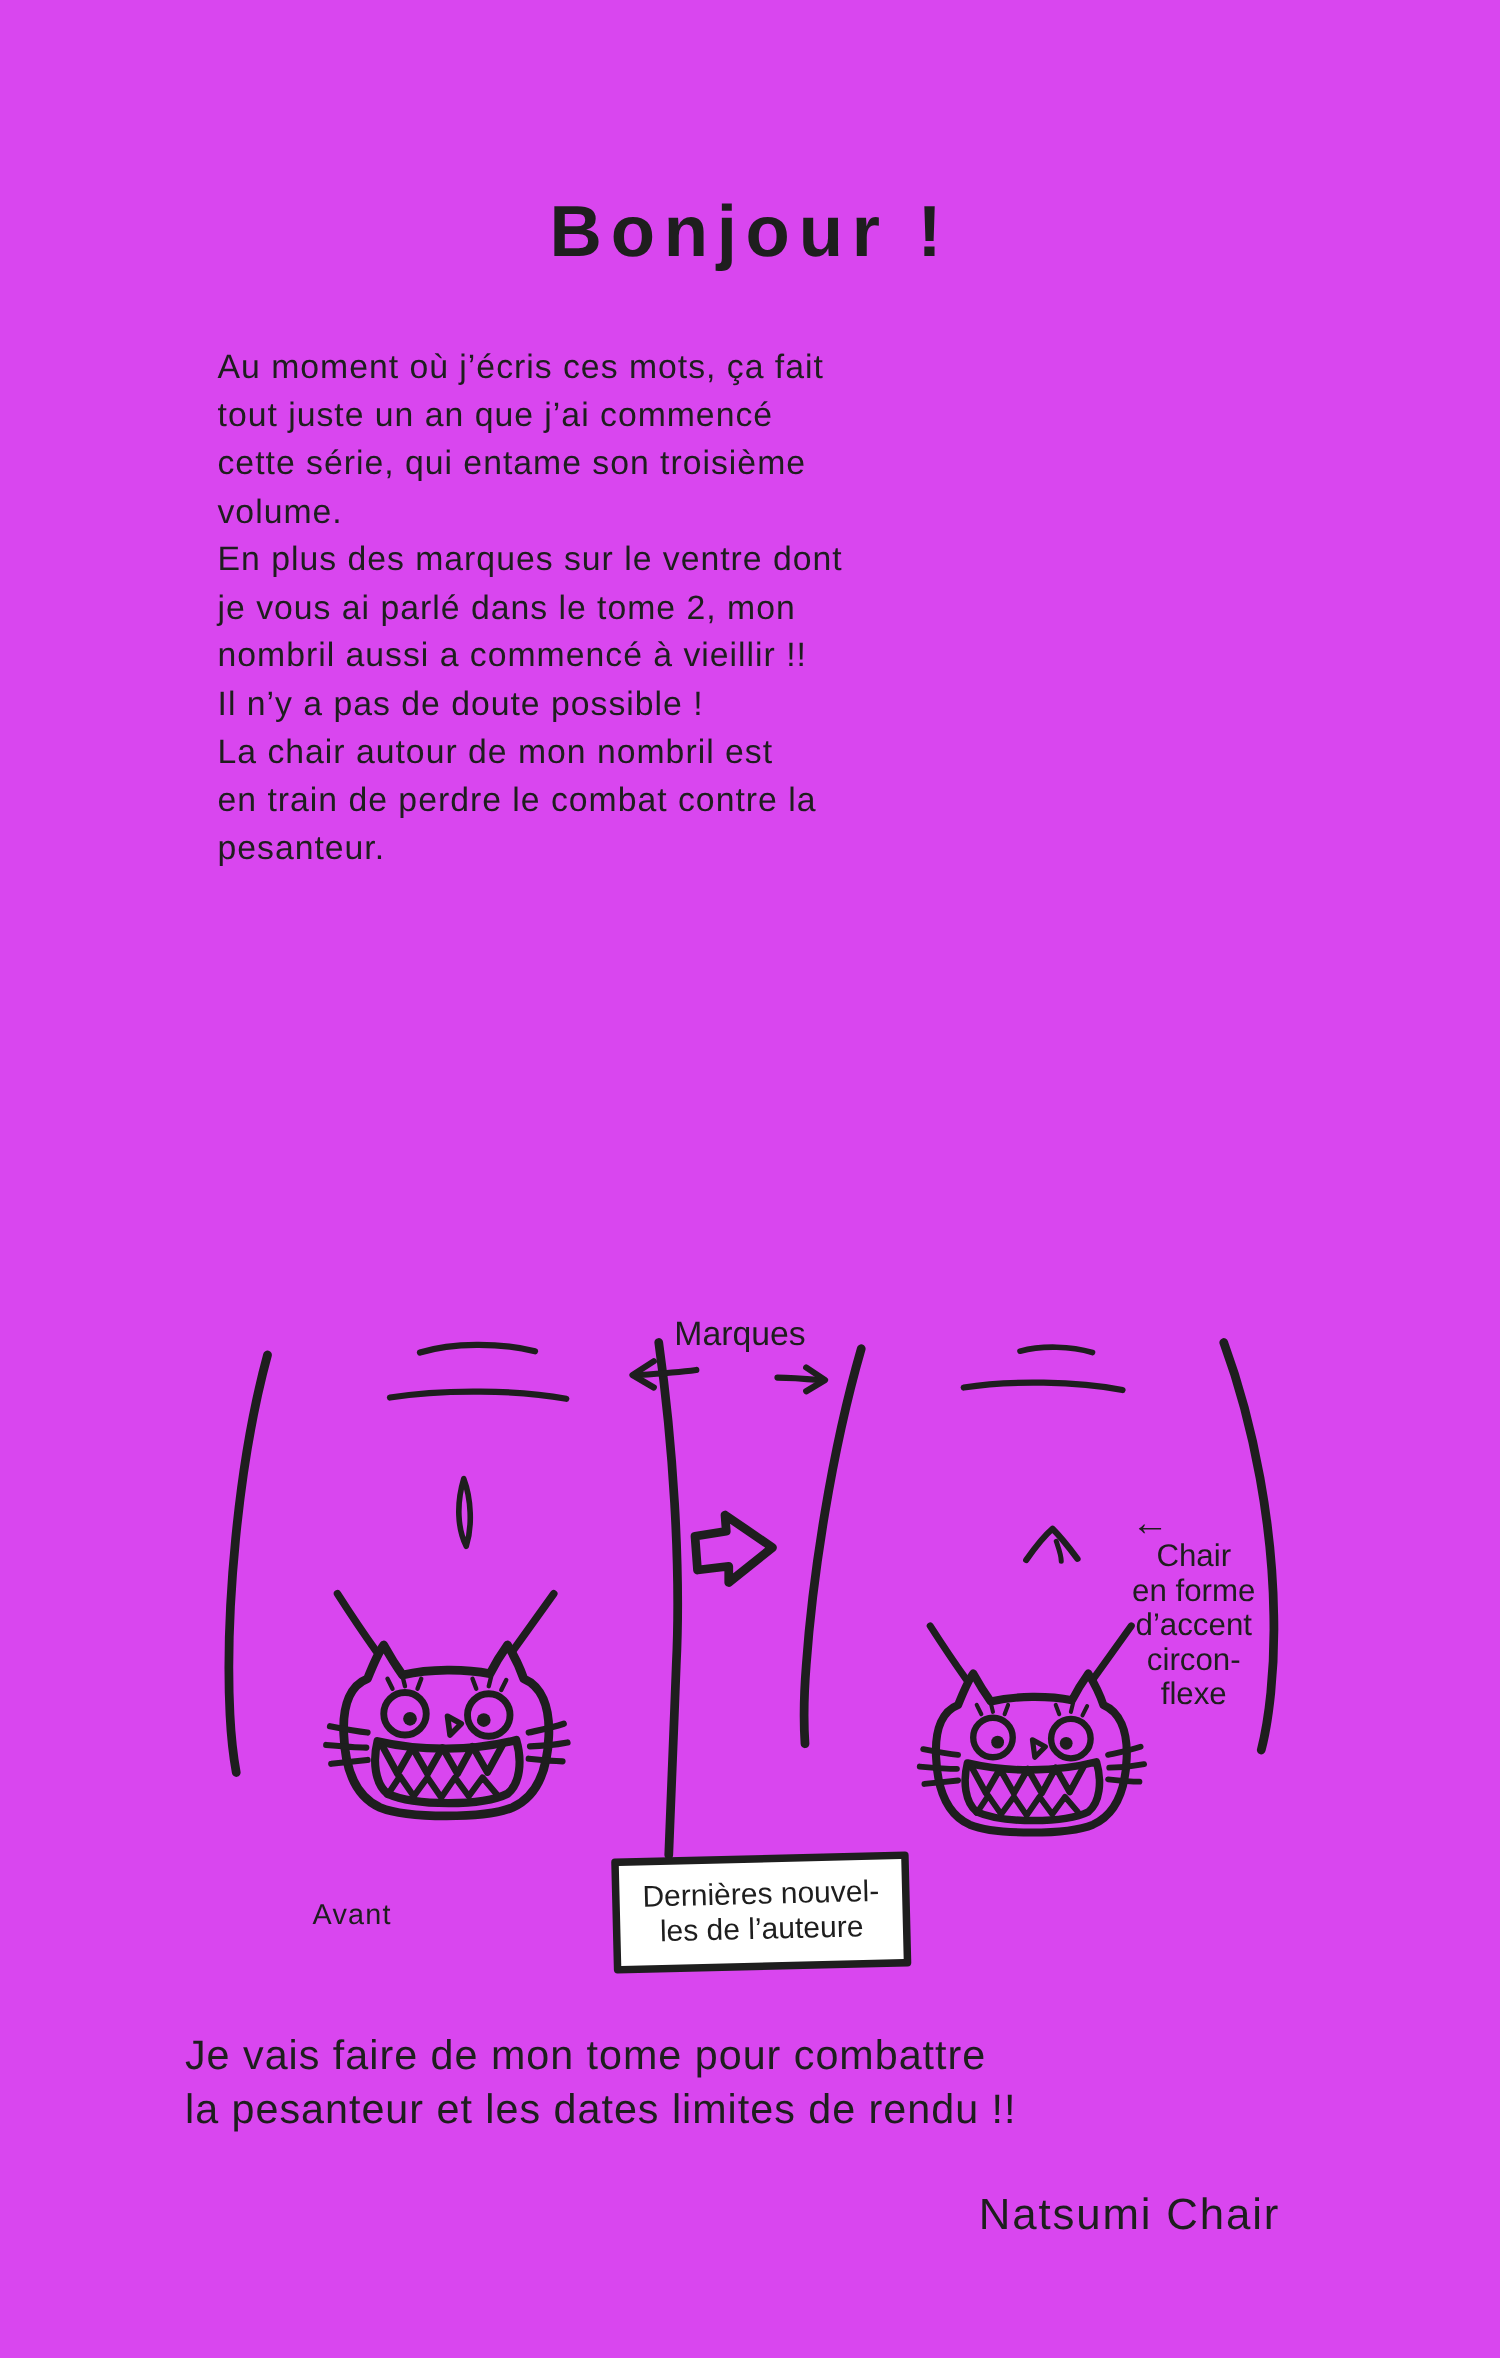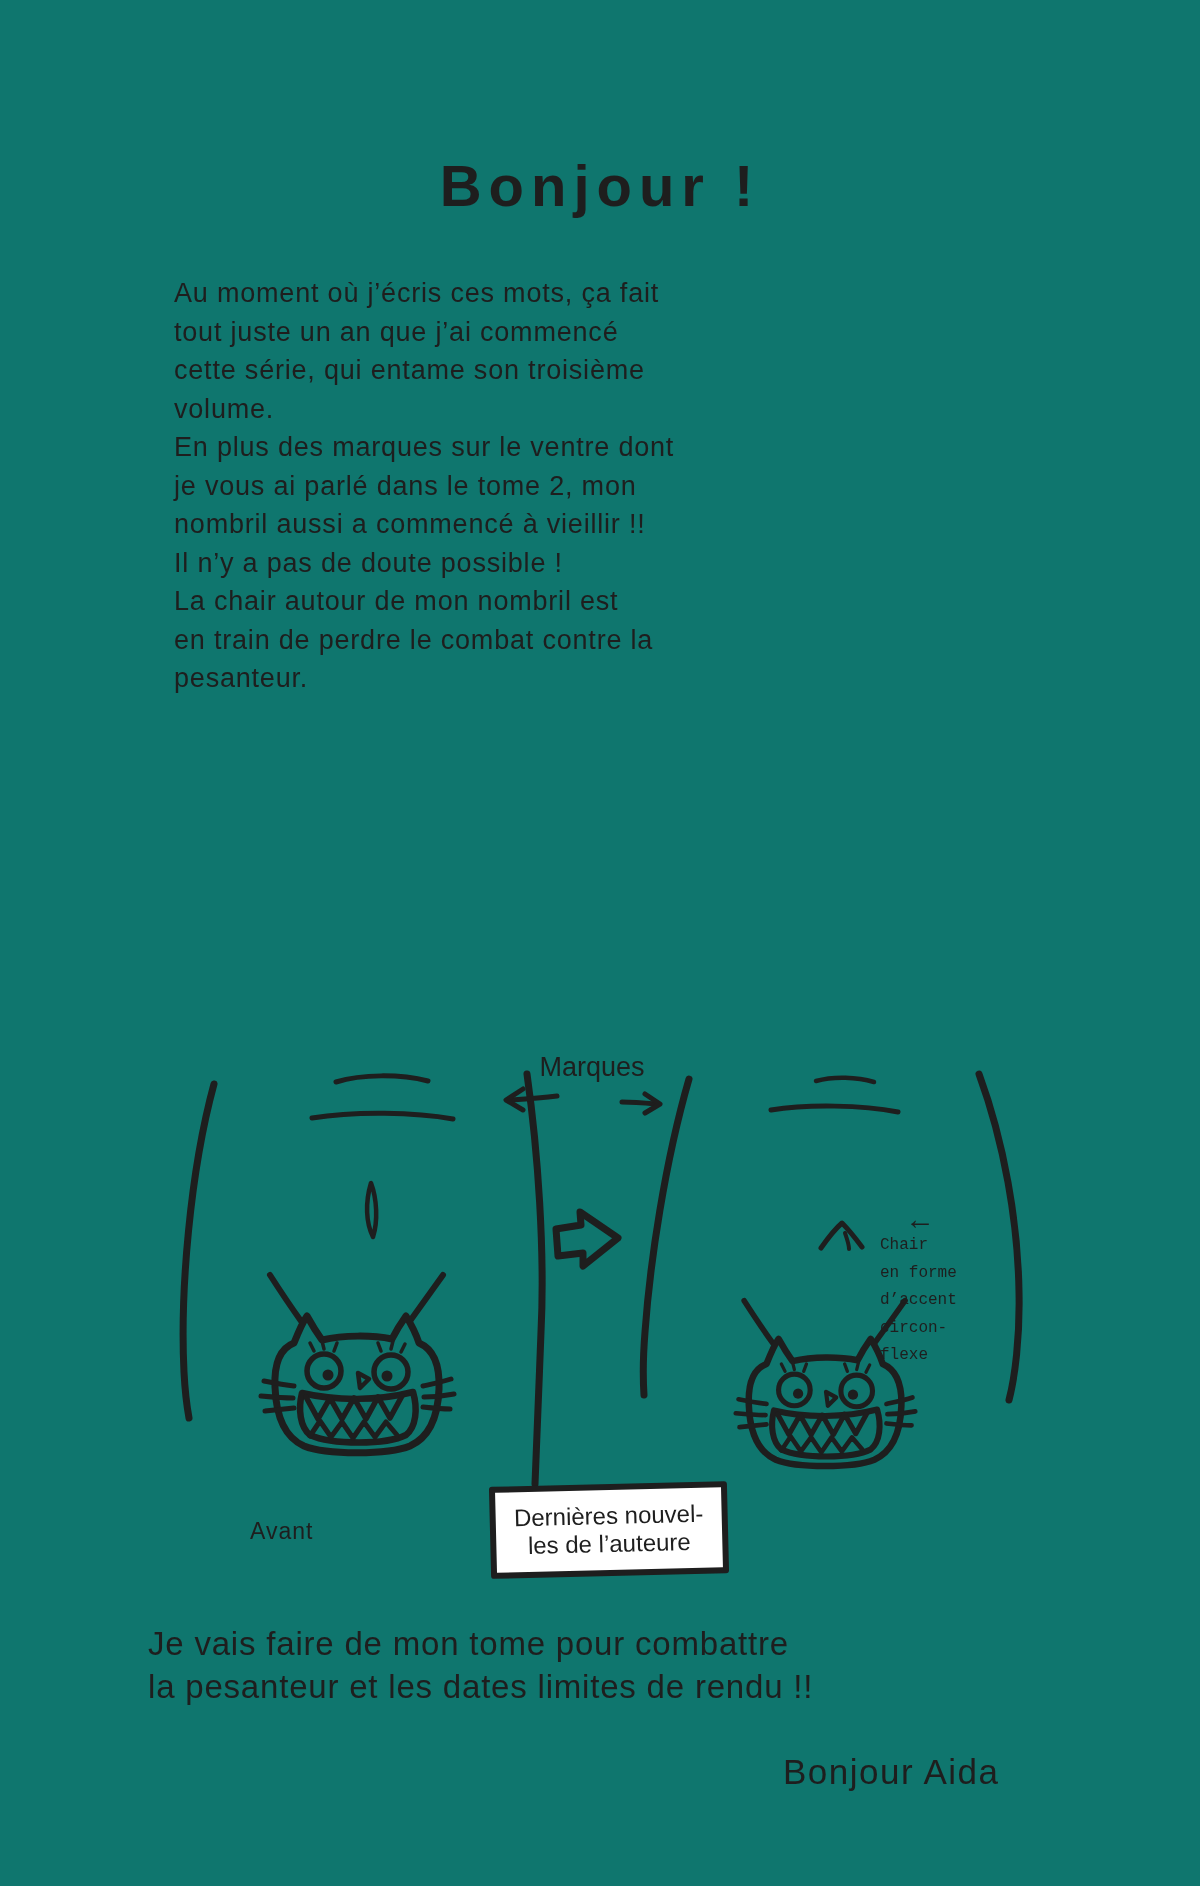--- a/index.html
+++ b/index.html
@@ -1,20 +1,20 @@
 <!DOCTYPE html>
 <html><head>
 <meta charset="utf-8">
 <style>
   html,body{margin:0;padding:0;background:#e8e8e8;}
   .page{
     position:relative;
     width:1200px;height:1886px;
     margin:0 auto;
-    background:#0f766e;
+    background:#d946ef;
     color:#1e1e1e;
     font-family:"Liberation Sans","DejaVu Sans",sans-serif;
     overflow:hidden;
   }
   .title{
     position:absolute;
     left:0;top:152px;width:1200px;
     margin:0;
     text-align:center;
     font-size:58px;
@@ -36,25 +36,24 @@
     font-family:"Liberation Sans","DejaVu Sans",sans-serif;
     font-size:27px;
     fill:#1e1e1e;
   }
   .flesh-arrow{
     position:absolute;left:905px;top:172px;
     font-size:30px;line-height:30px;
   }
   .flesh-label{
     position:absolute;left:880px;top:200px;width:150px;
-    text-align:left;
-    font-size:16px;
+    text-align:center;
+    font-size:25px;
     line-height:27.5px;
     white-space:pre-line;
-    font-family:Liberation Mono, monospace;
   }
   .before-label{
     position:absolute;left:250px;top:450px;width:200px;
     text-align:left;
     font-size:23px;
     letter-spacing:1px;
     margin-top:36px;
   }
   .now-label{
     position:absolute;left:690px;top:450px;width:300px;
@@ -182,15 +181,15 @@
 
     <div class="before-label">Avant</div>
 
     <div class="news-box">Dernières nouvel-
 les de l’auteure</div>
   </div>
 
   <div class="closing">Je vais faire de mon tome pour combattre
 la pesanteur et les dates limites de rendu !!</div>
 
-  <div class="signature">Bonjour Aida</div>
+  <div class="signature">Natsumi Chair</div>
 
 </div>
 
 </body></html>

